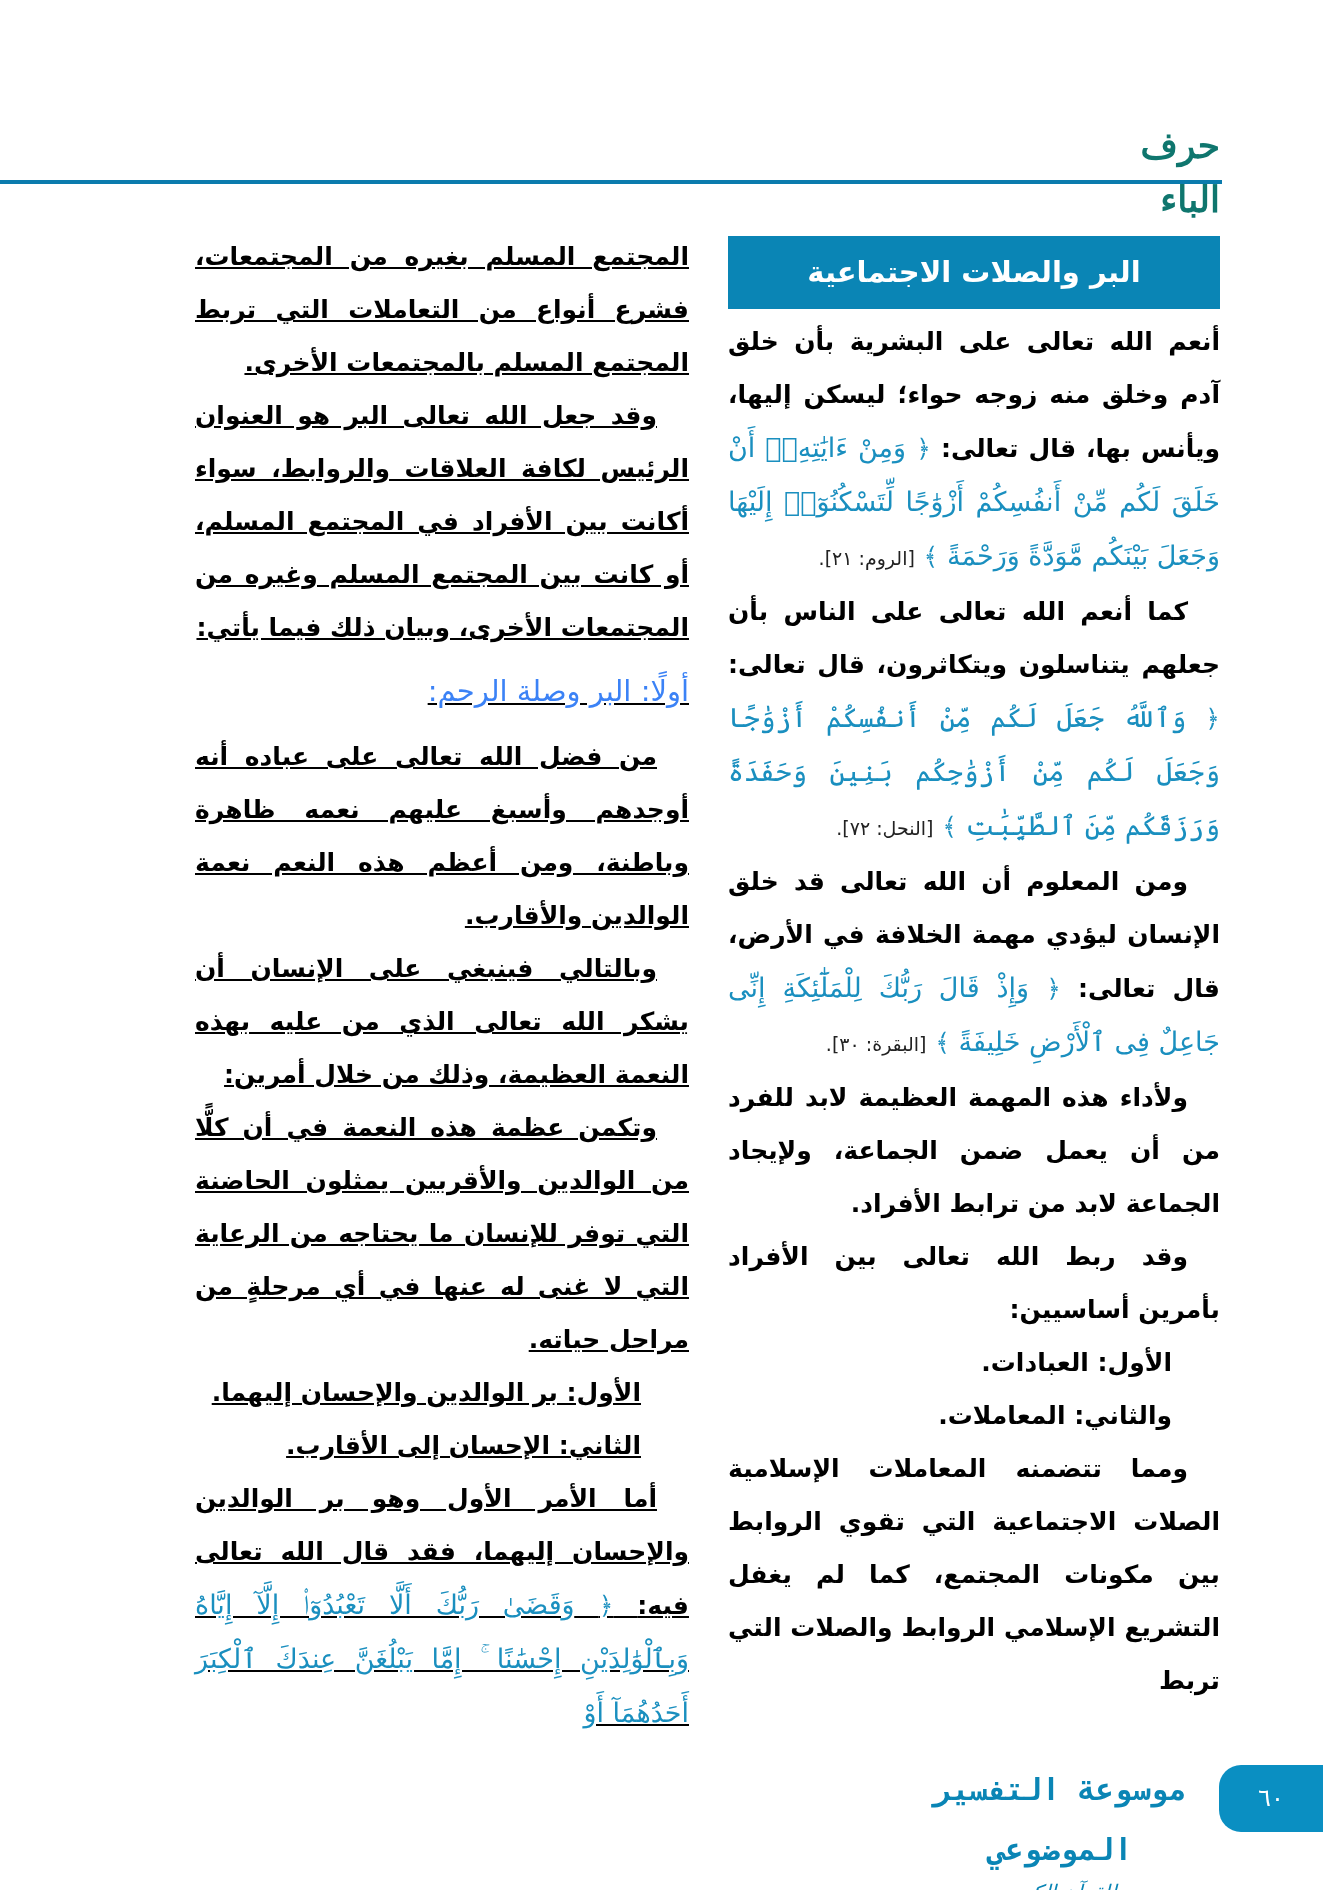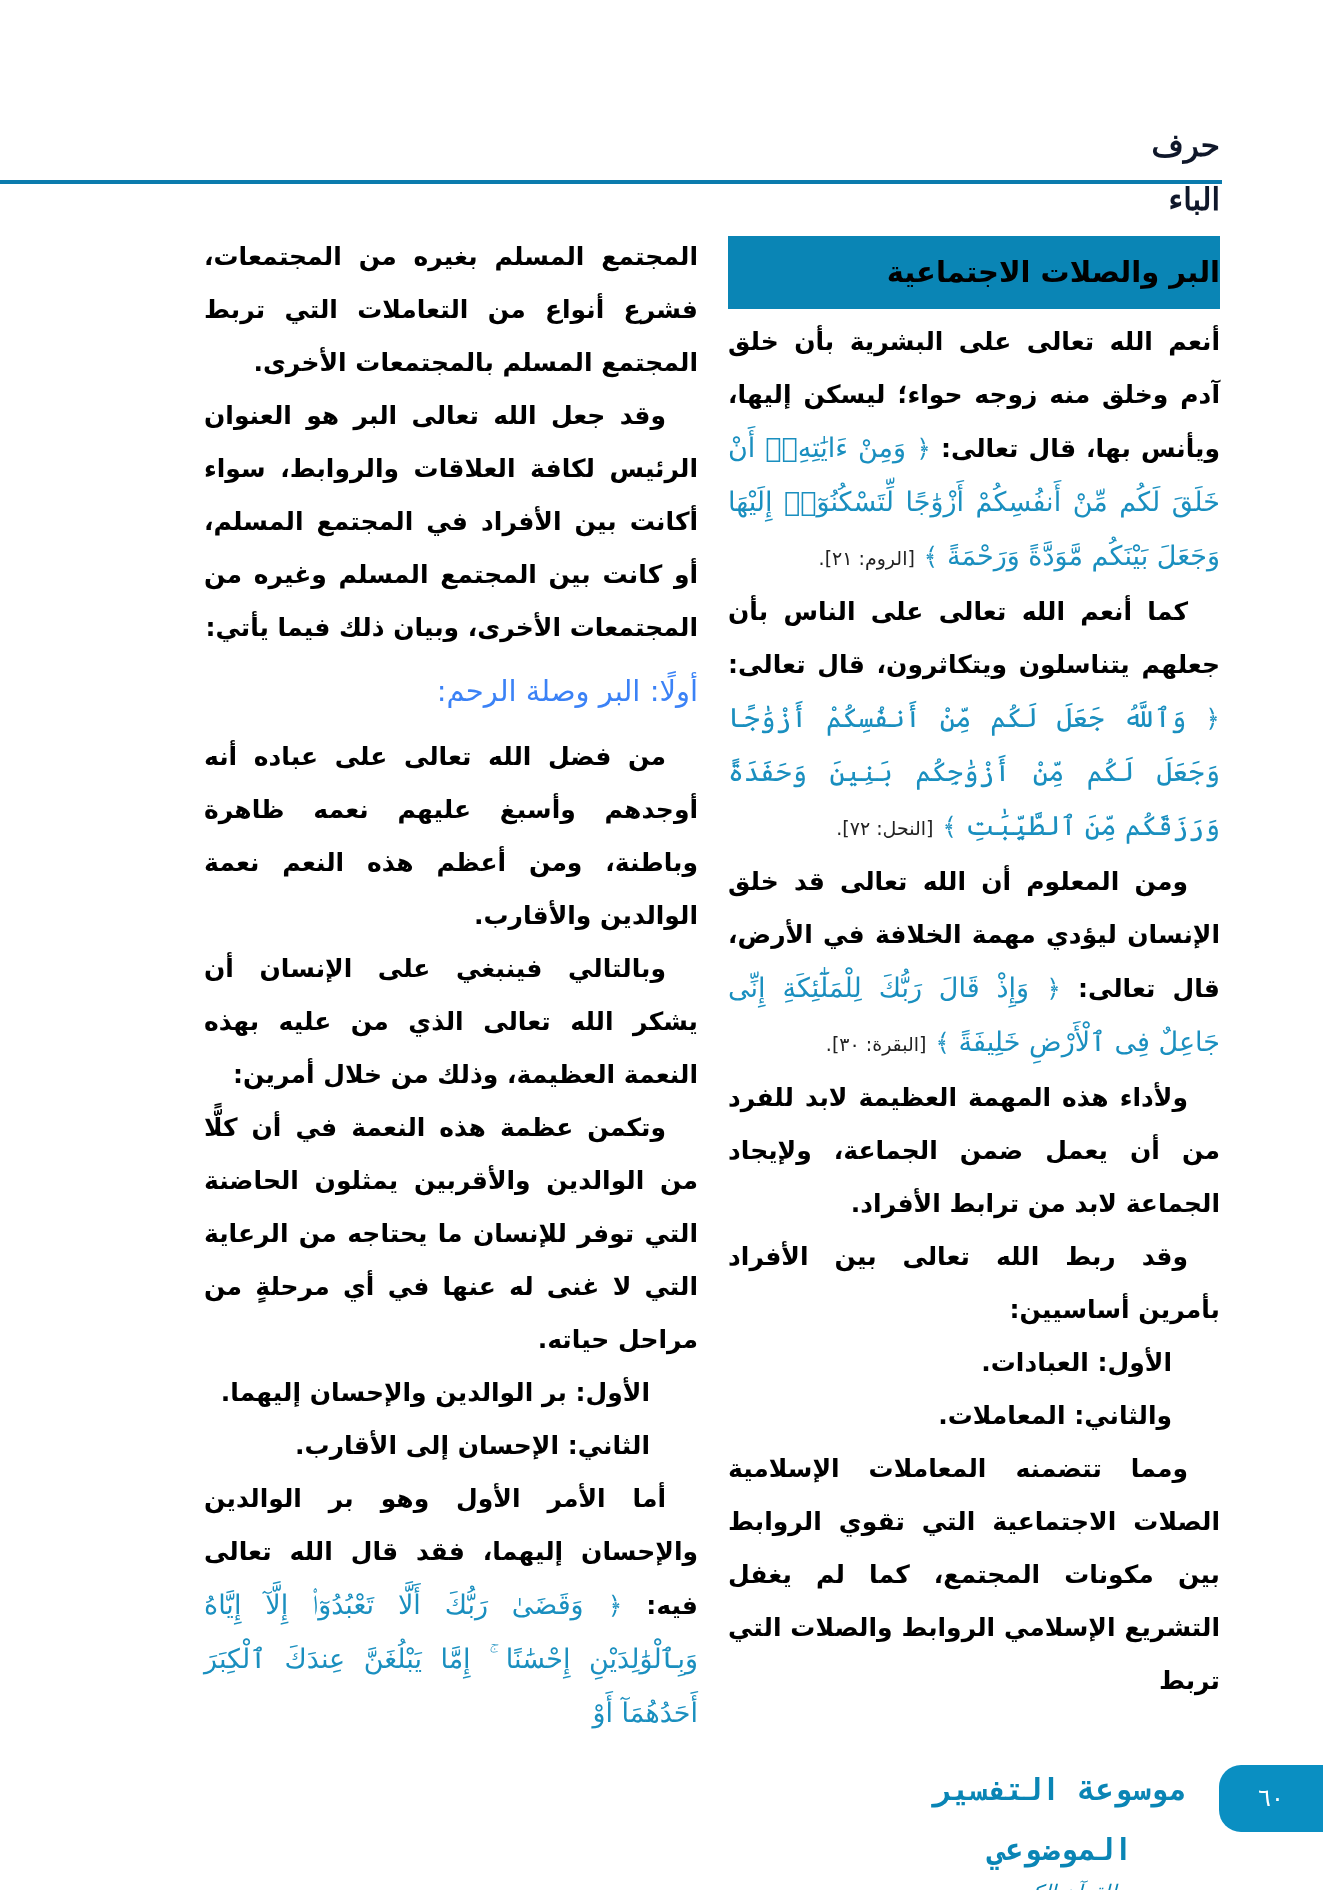--- a/index.html
+++ b/index.html
@@ -3,36 +3,36 @@
 <meta charset="utf-8">
 <style>
   html, body { margin: 0; padding: 0; background: #ffffff; }
   body {
     width: 1339px; height: 1890px; position: relative; overflow: hidden;
     font-family: "DejaVu Sans", sans-serif; color: #000;
   }
   .header-title {
     position: absolute; top: 118px; left: 1100px; width: 120px;
     text-align: right; direction: rtl;
-    color: #0f172a; font-size: 31px; font-weight: bold; line-height: 54px;
+    color: #0f766e; font-size: 36px; font-weight: bold; line-height: 54px;
     font-family: "DejaVu Serif", serif;
   }
   .header-rule {
     position: absolute; top: 180px; left: 0; width: 1222px; height: 4px;
     background: #0b7bad;
   }
   .col {
     position: absolute; direction: rtl; text-align: justify;
     font-family: "DejaVu Sans", sans-serif; font-weight: bold;
     font-size: 25px; line-height: 53px;
   }
   .col-right { left: 728px; width: 492px; top: 236px; }
-  .col-left  { left: 204px; width: 494px; top: 230px; }
+  .col-left  { left: 195px; width: 494px; top: 230px; text-decoration: underline; }
   .section-heading {
-    background: #0a85b5; color: #000000; text-align: right;
+    background: #0a85b5; color: #ffffff; text-align: center;
     height: 73px; line-height: 73px; font-size: 29px; font-weight: bold;
     margin-bottom: 6px;
   }
   .p { margin: 0; text-align: justify; text-align-last: right; }
   .indent { text-indent: 32px; }
   .quran {
     color: #1a8fbf; font-family: "DejaVu Serif", serif; font-weight: normal;
     font-size: 27px;
   }
   .ref { color: #222; font-weight: normal; font-size: 19px; font-family: "DejaVu Sans", sans-serif; }

